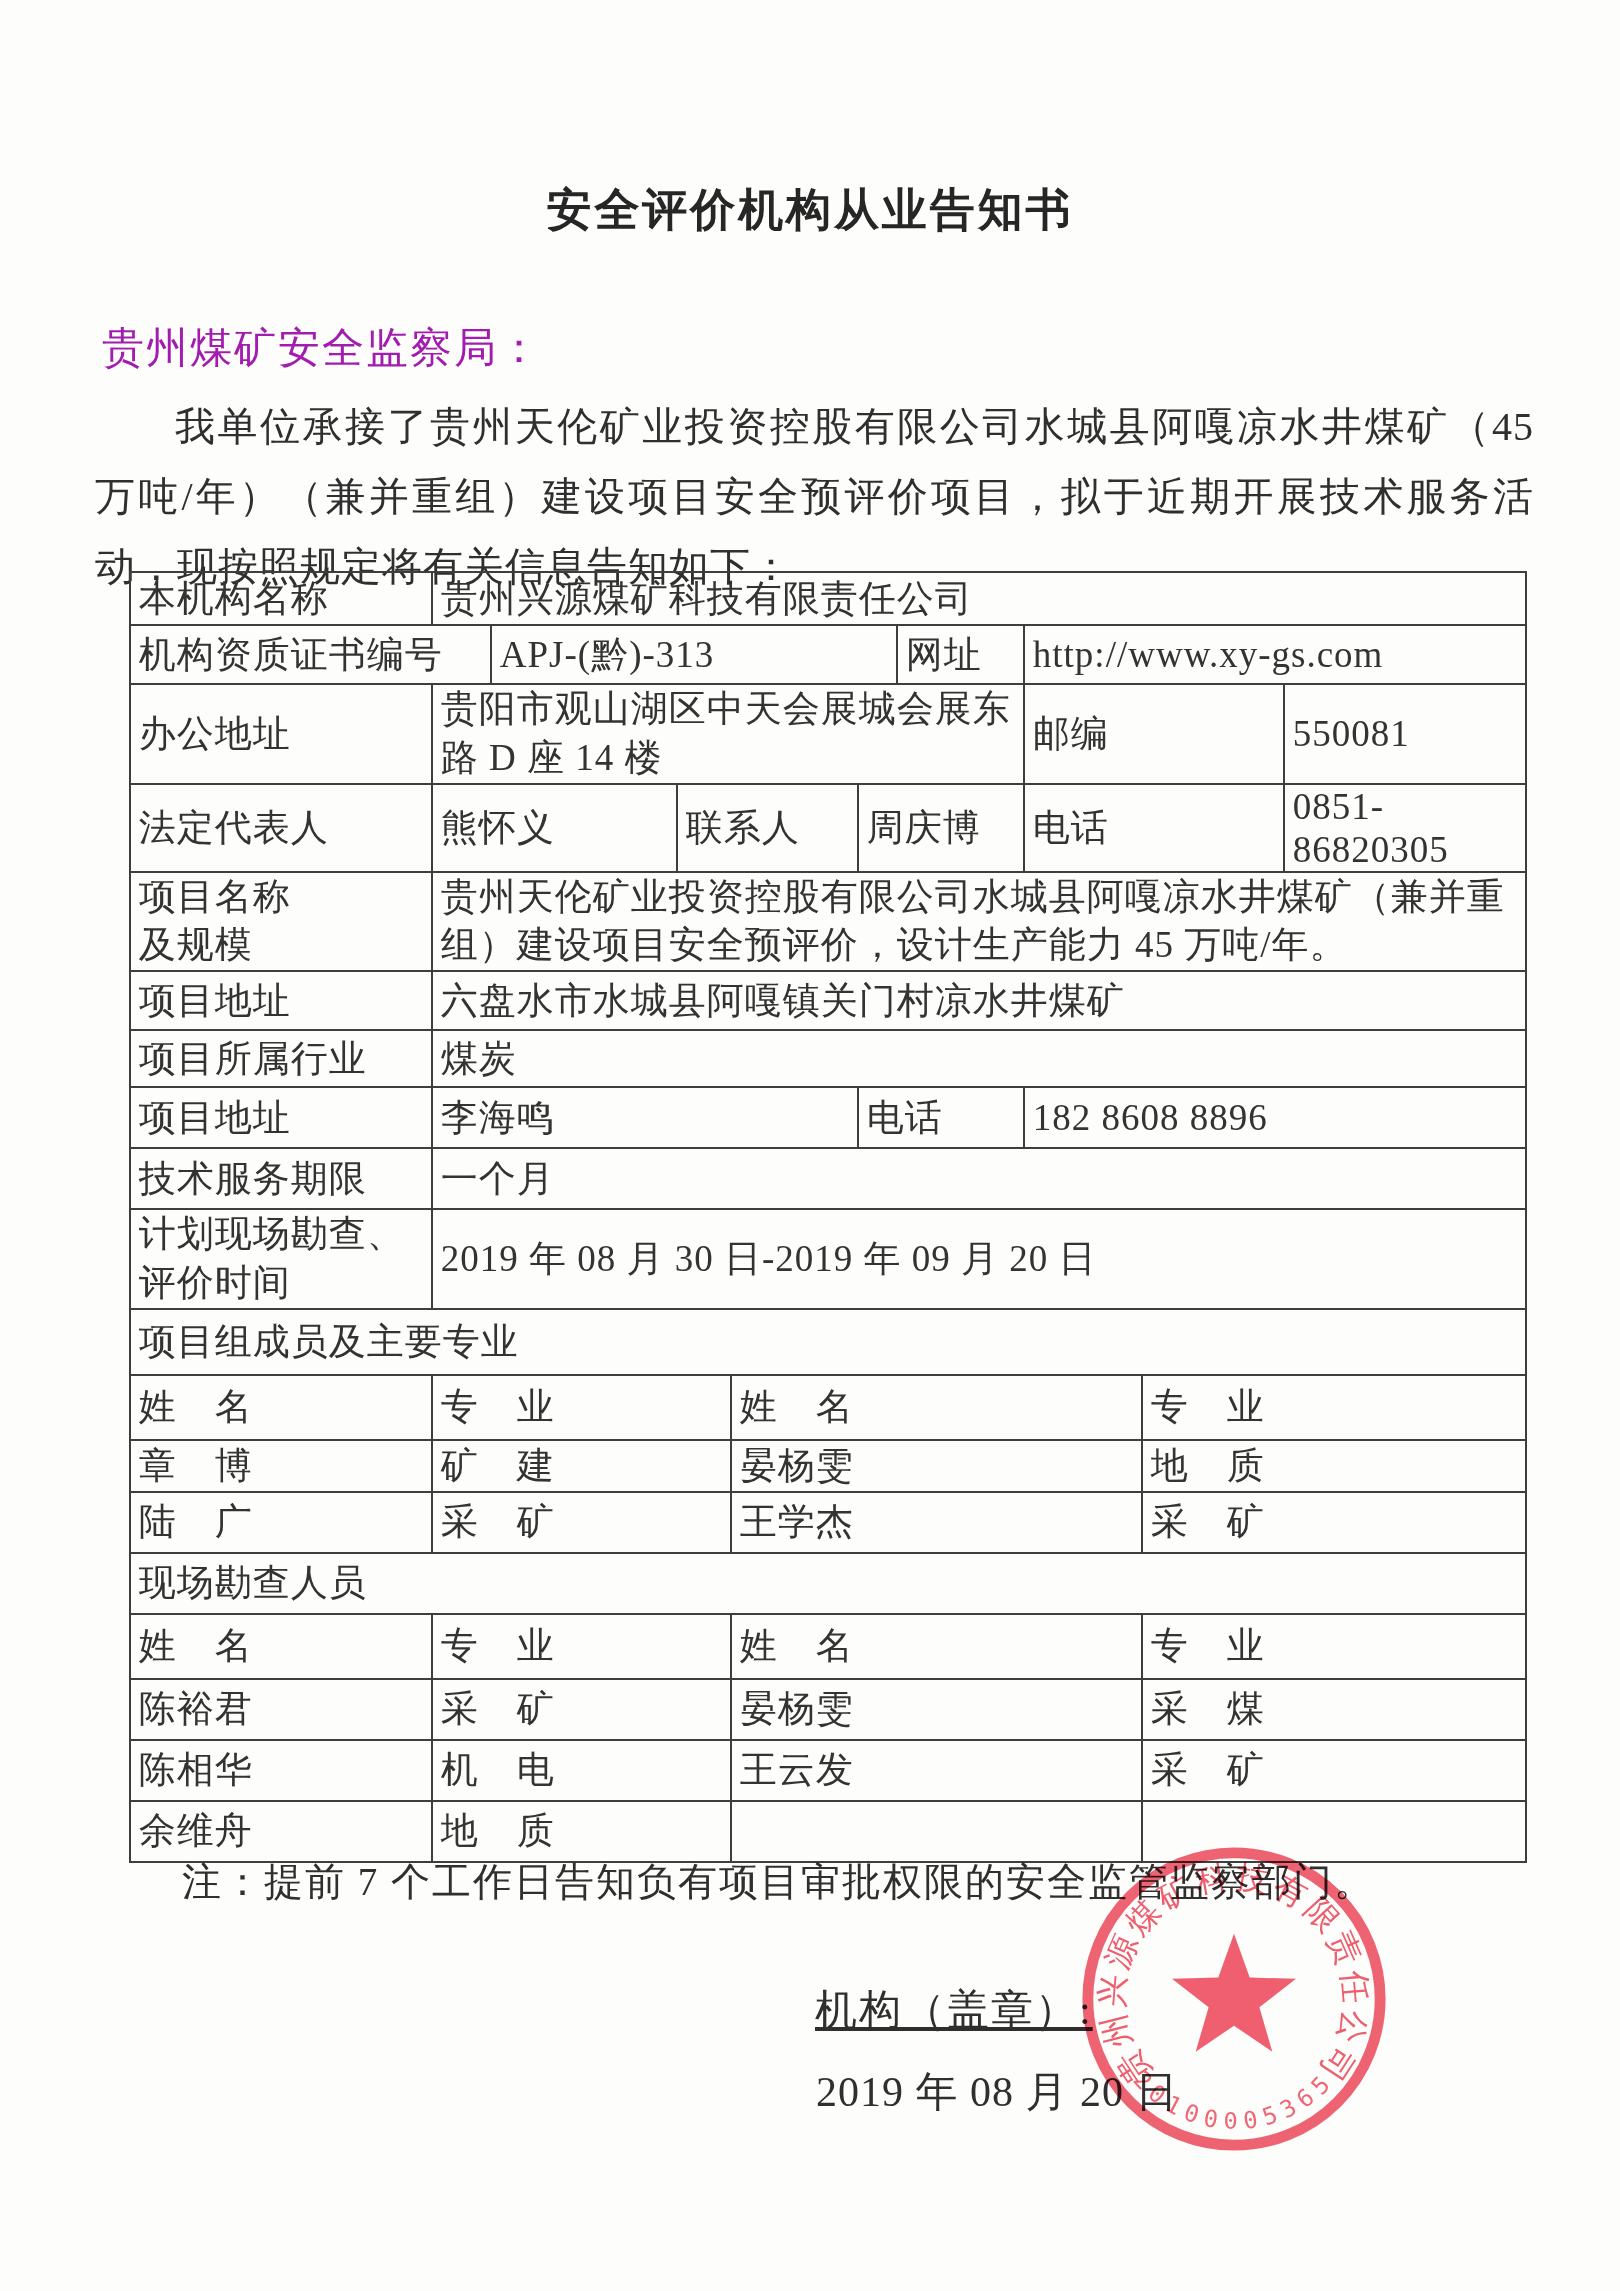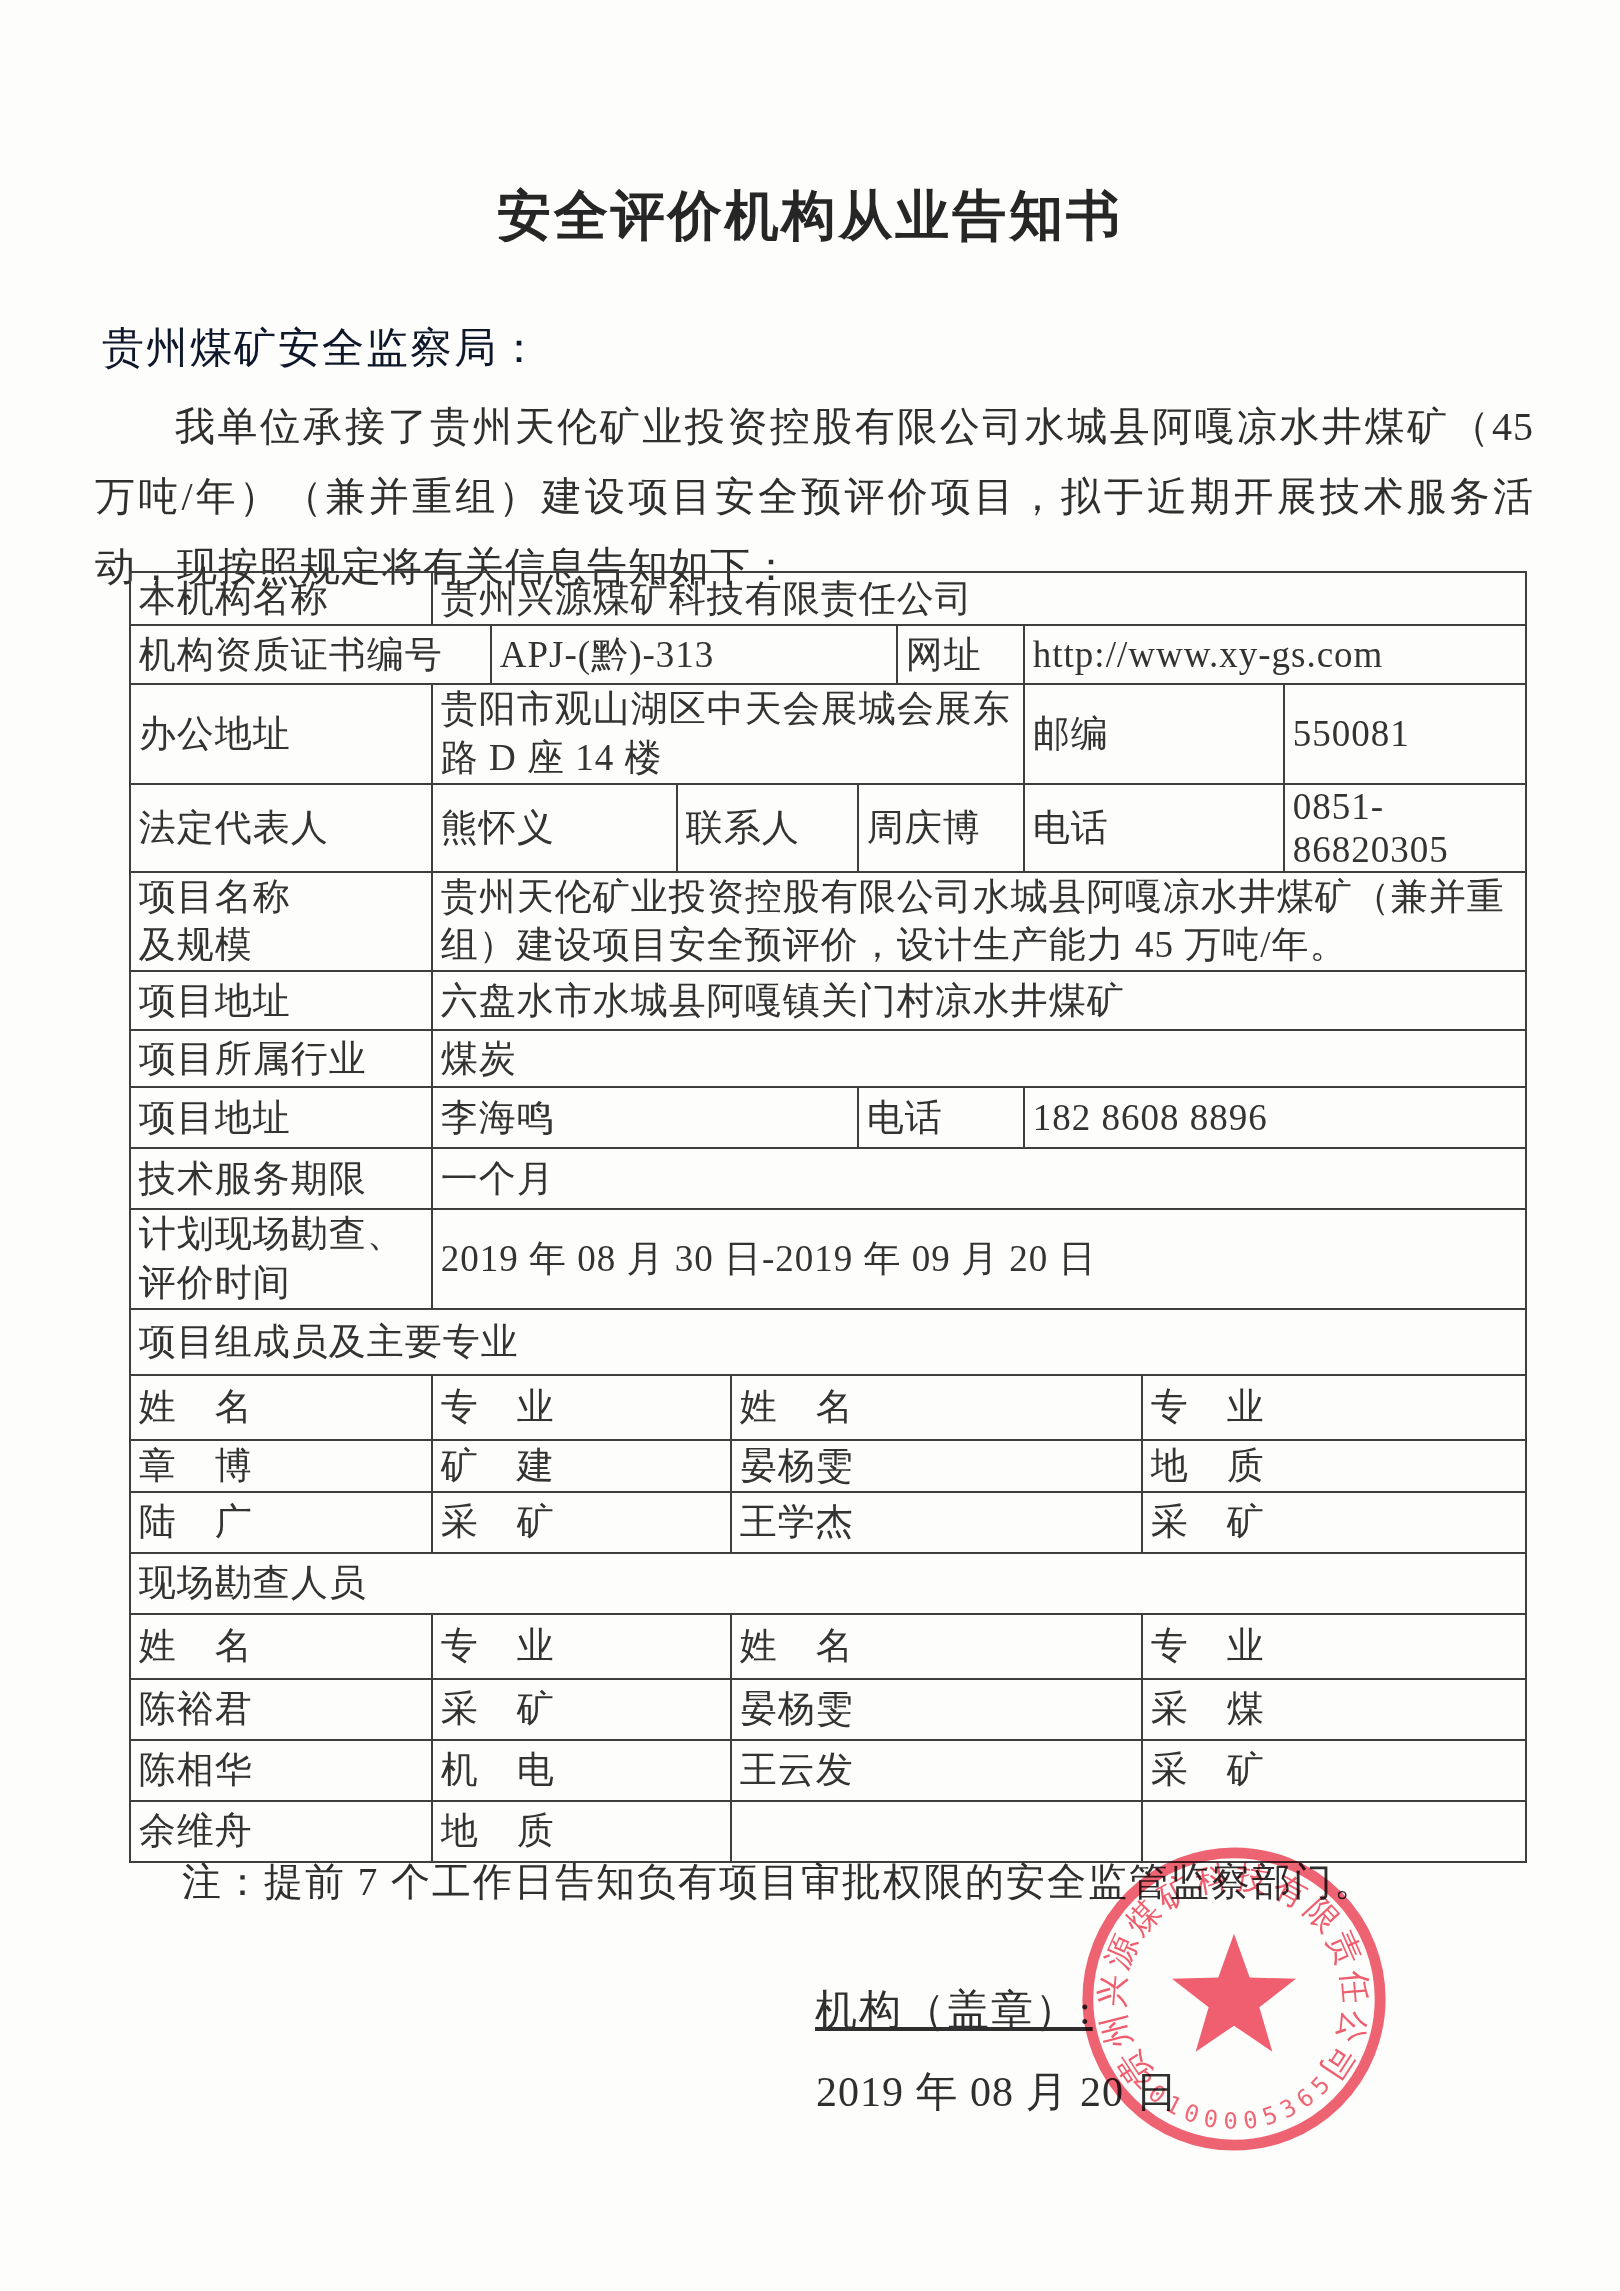--- a/index.html
+++ b/index.html
@@ -8,25 +8,25 @@
     width:1620px;height:2292px;
     background:#fdfdfb;
     font-family:"Liberation Serif","DejaVu Serif",serif;
     color:#333;
     overflow:hidden;
   }
   .doc-title{
     position:absolute;top:180px;left:0;width:1620px;
     text-align:center;
     font-family:"Liberation Sans","DejaVu Sans",sans-serif;
-    font-weight:700;font-size:54px;color:#262626;letter-spacing:2.9px;
+    font-weight:700;font-size:45px;color:#262626;letter-spacing:2.9px;
   }
   .salutation{
     position:absolute;top:320px;left:102px;
-    font-size:42px;color:#0f172a;letter-spacing:2px;text-align:right;
+    font-size:42px;color:#a21caf;letter-spacing:2px;text-align:right;
   }
   .body-paragraph{
     position:absolute;top:392px;left:95px;width:1439px;
     font-size:40px;line-height:70px;color:#2f2f2f;
     text-align:justify;text-indent:2em;letter-spacing:1px;
     margin:0;
   }
   table.info{
     position:absolute;left:129px;top:571px;
     width:1397px;border-collapse:collapse;table-layout:fixed;

